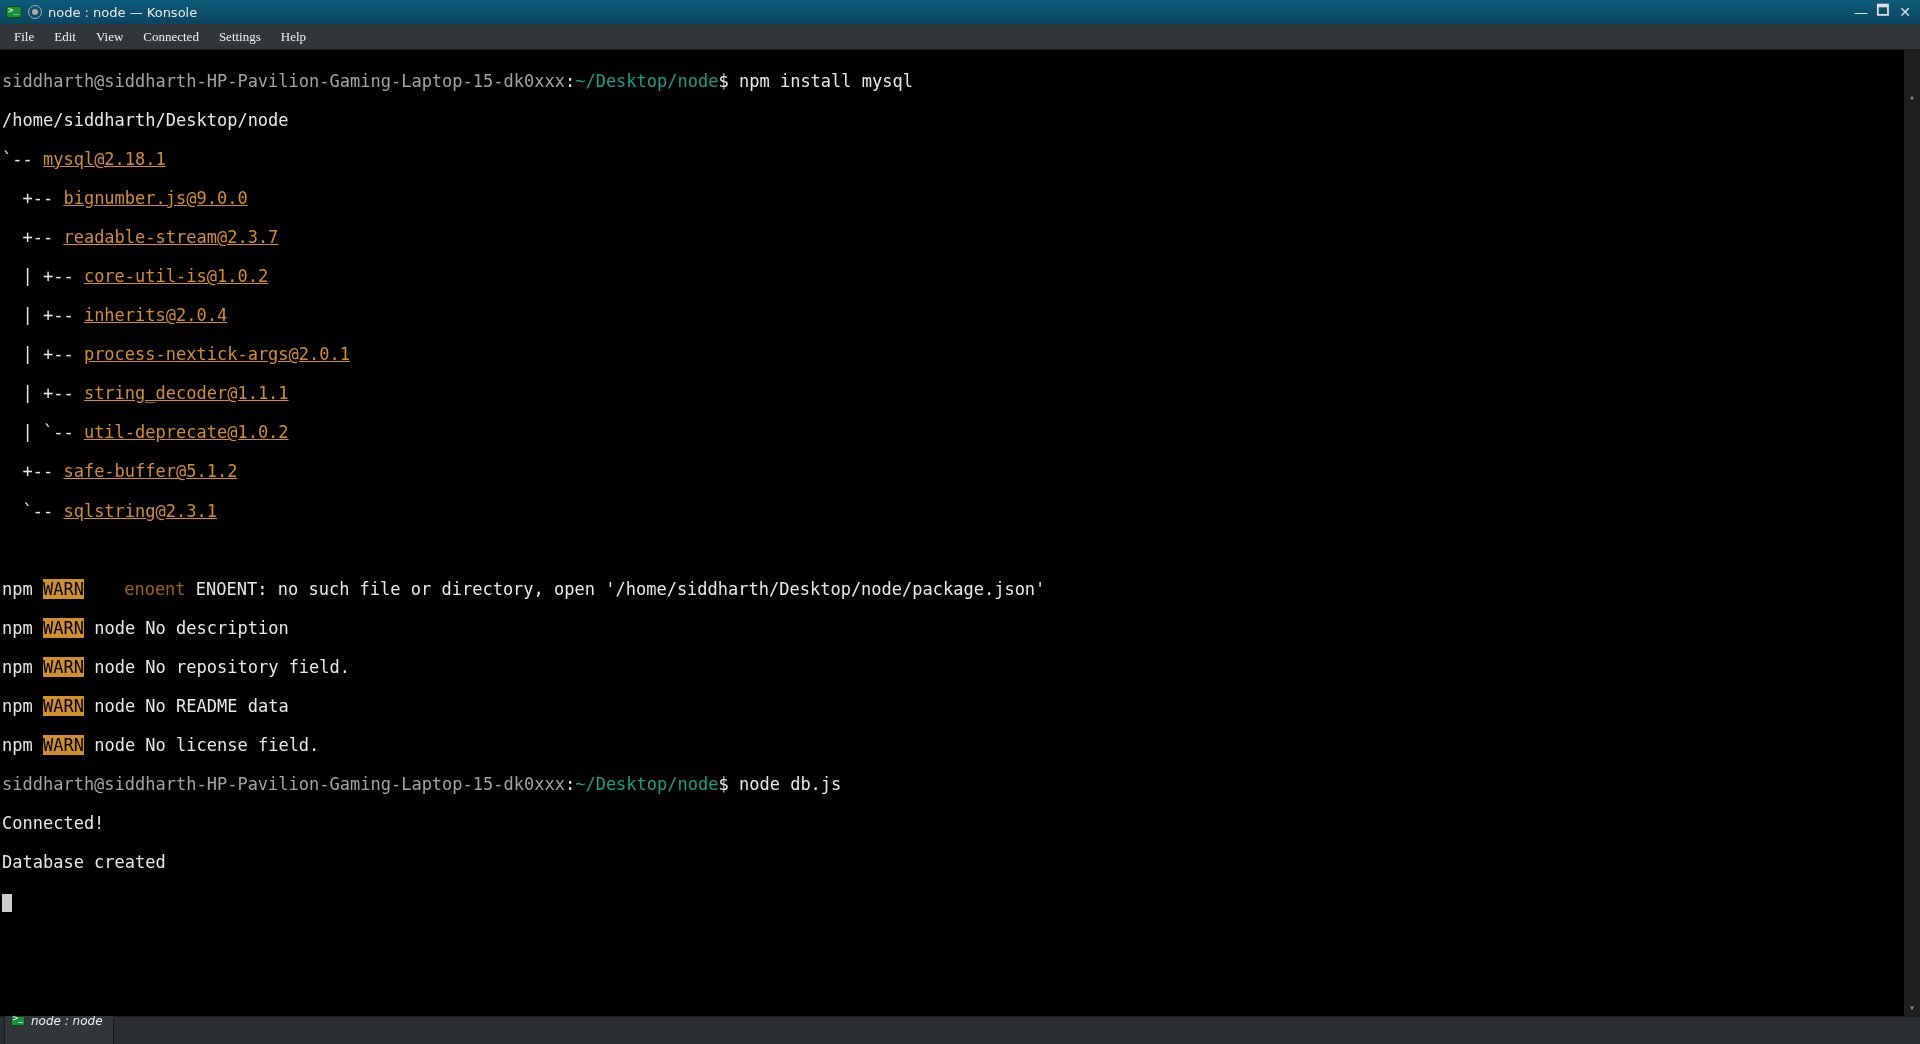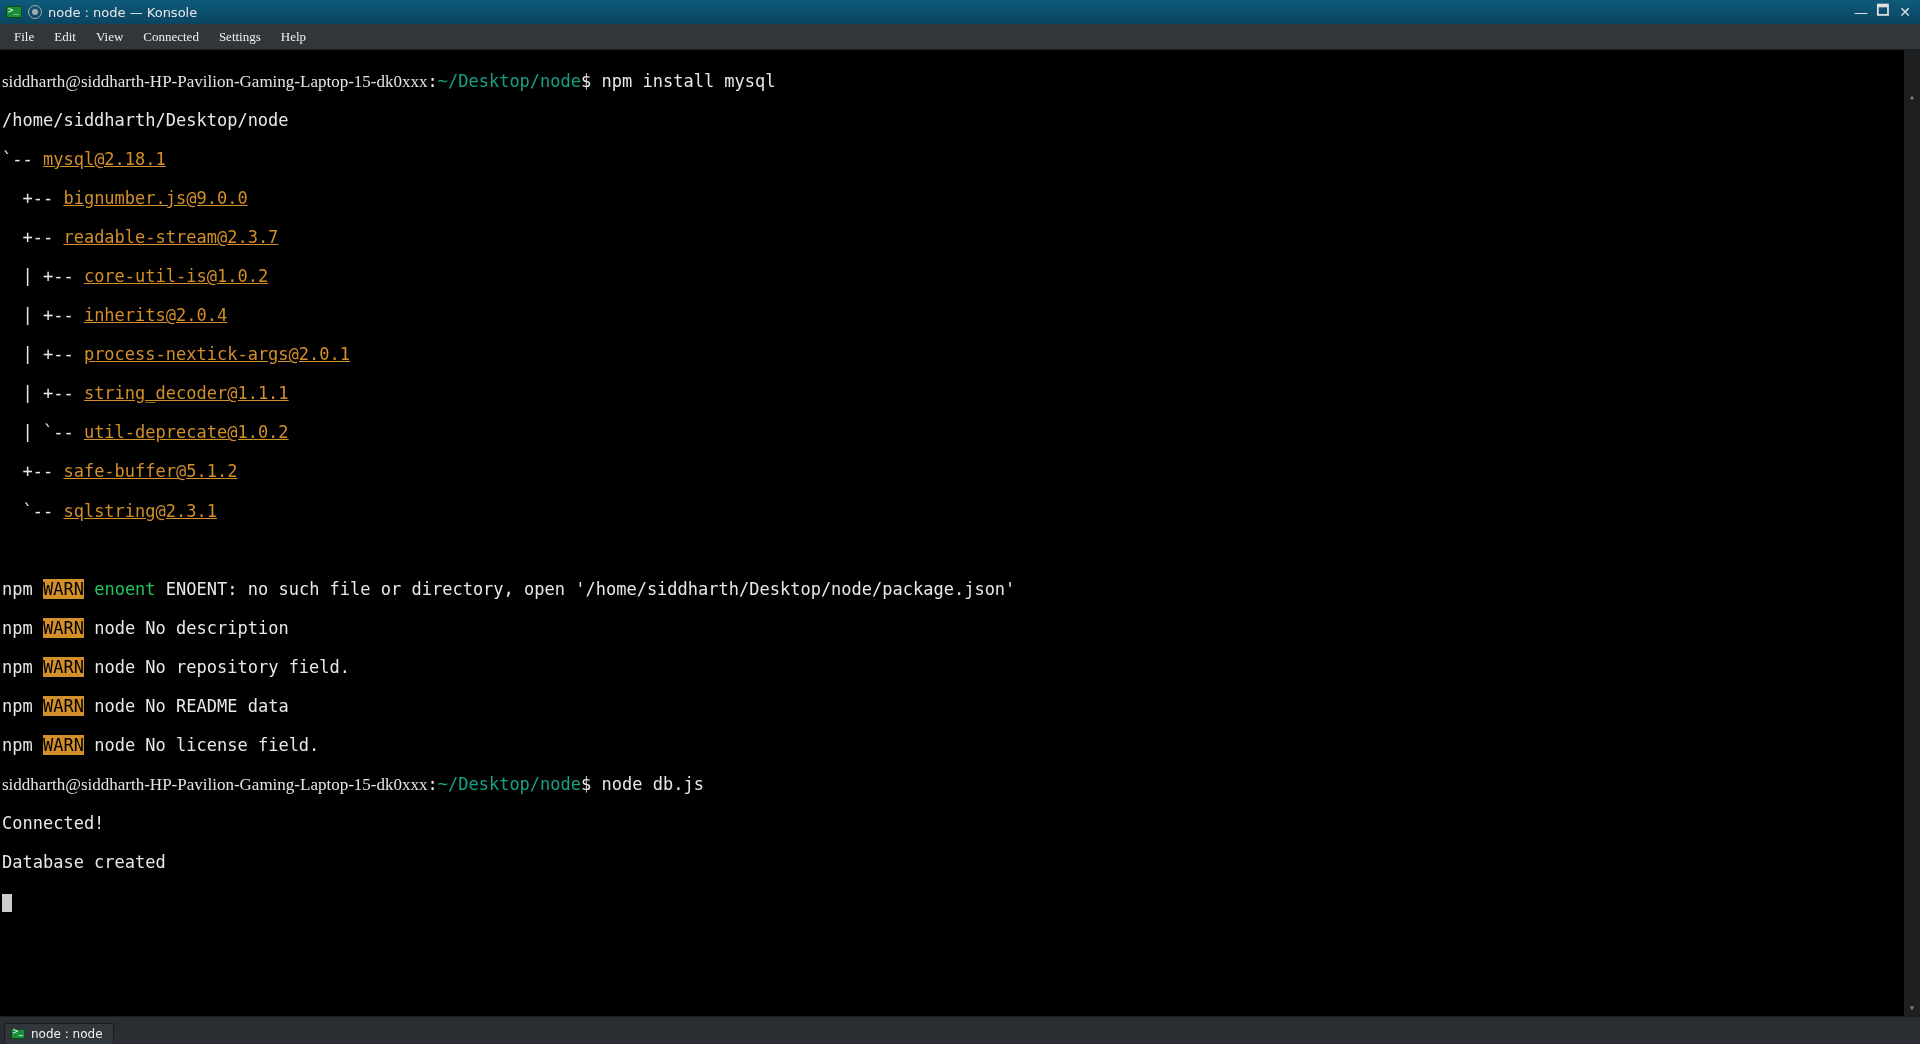--- a/index.html
+++ b/index.html
@@ -98,25 +98,25 @@
   .scrollbar .up, .scrollbar .down{
     height:16px;
     display:flex;
     align-items:center;
     justify-content:center;
     font-size:10px;
     color:#888;
     cursor:pointer;
   }
   .scrollbar .down{position:absolute;bottom:0;left:0;right:0;}
-  .green { color:#e5e5e5;font-family:Liberation Serif, serif; }
+  .green { color:#a3a3a3; }
   .teal  { color:#16a085; }
   .orange{ color:#d38f2a;text-decoration:underline; }
   .white { color:#e8e8e8; }
-  .magenta{ color:#22c55e; }
+  .magenta{ color:#a16207;margin-left:30px; }
   .warn-bg { background:#d38f2a; color:#000; }
   .cursor-block {
     display:inline-block;
     width:10px; height:18px;
     background:#ccc;
     vertical-align:bottom;
   }
   .tabbar {
     background:#2a2e32;
     height:28px;
@@ -125,26 +125,27 @@
     padding:0 4px;
     font-family:"DejaVu Sans",sans-serif;
     font-size:12px;
     border-top:1px solid #1a1c1e;
   }
   .tab {
     background:#31363b;
     border:1px solid #1a1c1e;
     border-bottom:none;
     border-radius:3px 3px 0 0;
-    padding:3px 10px 3px 6px;
+    padding:3px 10px 16px 6px;
     display:flex;
     align-items:center;
     gap:6px;
     color:#eff0f1;
     cursor:pointer;
+    font-style:italic;
   }
   .tab .tab-icon{
     width:14px;height:10px;
     background:#1a8f3a;
     border:1px solid #0c4a1d;
     position:relative;
   }
   .tab .tab-icon::after{
     content:">_";
     position:absolute; left:0; top:-3px;

